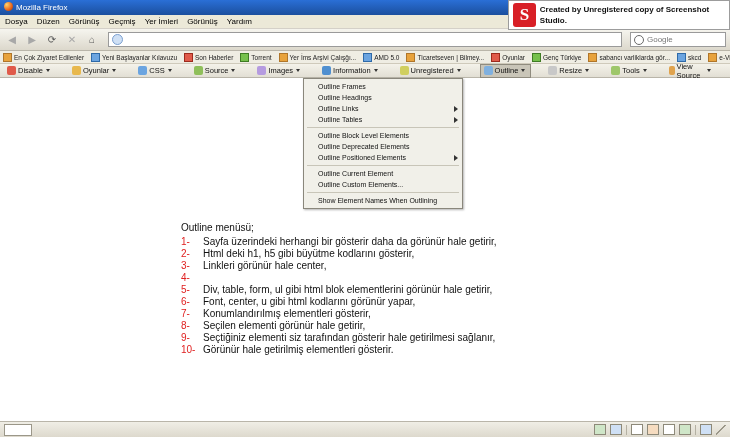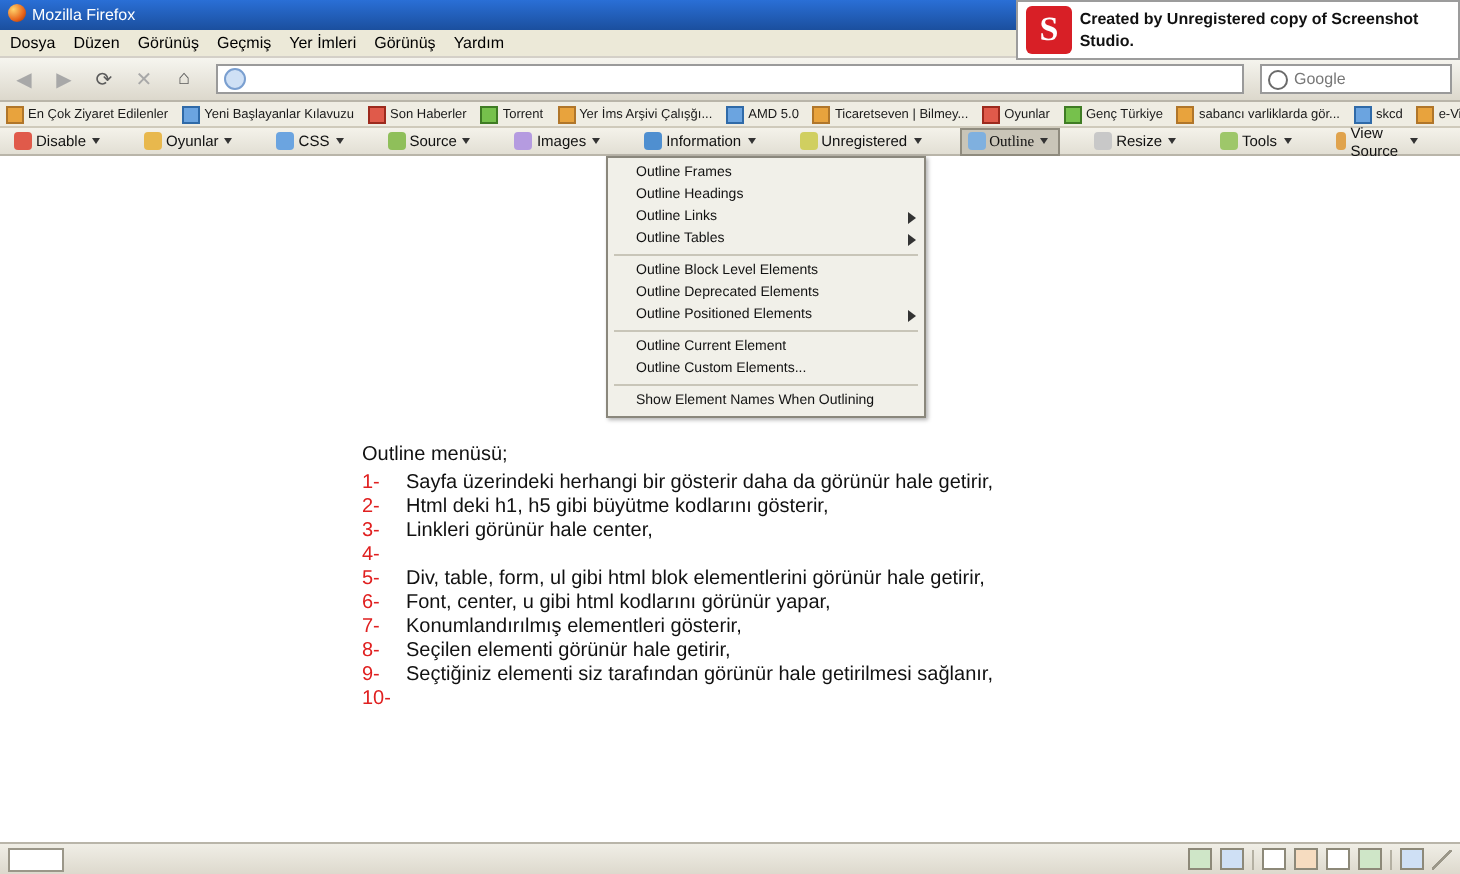--- a/index.html
+++ b/index.html
@@ -88,21 +88,21 @@
 
   
   .devbar{
     position:absolute;left:0;top:64px;width:730px;height:14px;
     background:linear-gradient(to bottom,#f4f2ea,#e2dfd4);
     border-bottom:1px solid #b9b5a9;
     display:flex;align-items:center;font-size:7.5px;color:#111;
     padding-left:4px;box-sizing:border-box;gap:14px;
   }
   .devitem{display:flex;align-items:center;gap:2px;padding:0 5px 0 3px;height:14px;}
-  .devitem.active{background:#c9c5b8;border:1px solid #8f8b7e;box-sizing:border-box;font-family:Liberation Serif, serif;}
+  .devitem.active{background:#c9c5b8;border:1px solid #8f8b7e;box-sizing:border-box;}
   .devitem .ic{width:9px;height:9px;border-radius:2px;}
   .caret{width:0;height:0;border-left:2.5px solid transparent;border-right:2.5px solid transparent;
     border-top:3px solid #333;margin-left:1px;}
   .devbar .right{margin-left:auto;display:flex;align-items:center;gap:6px;padding-right:6px;}
   .rx{color:#d0232b;font-size:10px;font-weight:bold;}
   .rcirc{width:9px;height:9px;border-radius:50%;background:#19a319;}
   .rcirc.y{background:#e2c21a;}
 
   
   .page{
@@ -393,24 +393,25 @@
       <div class="row">
           <span class="n">7-</span>
           <span class="t">Konumlandırılmış elementleri gösterir,</span>
         </div>
       <div class="row">
           <span class="n">8-</span>
           <span class="t">Seçilen elementi görünür hale getirir,</span>
         </div>
       <div class="row">
           <span class="n">9-</span>
-          <span class="t">Seçtiğiniz elementi siz tarafından görünür hale getirilmesi sağlanır,</span>
+          <span class="t">Seçtiğiniz elementi siz tarafından gösterir hale getirilmesi sağlanır,</span>
         </div>
       <div class="row">
           <span class="n">10-</span>
+          <span class="t">Görünür hale getirilmiş elementleri gösterir.</span>
         </div>
     </div>
   </div>
 
   <div class="statusbar">
     <div class="sbbox"></div>
     <span></span>
     <div class="right">
       <span class="sico g"></span>
       <span class="sico b"></span>

